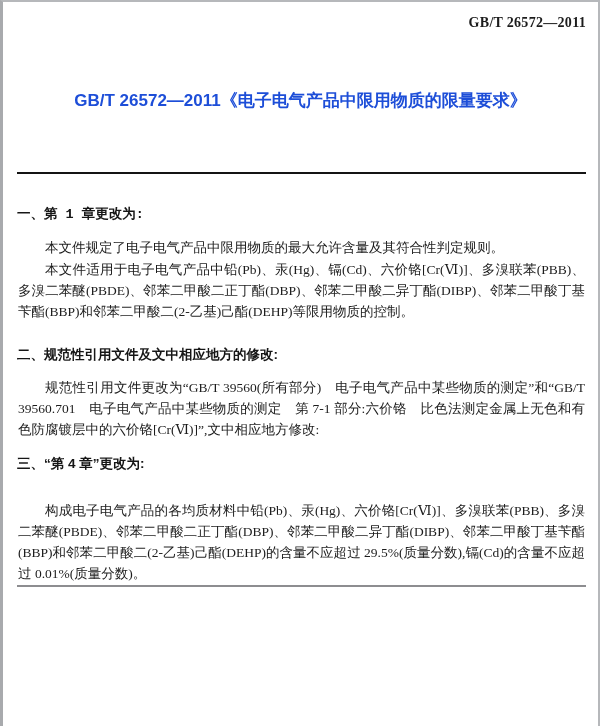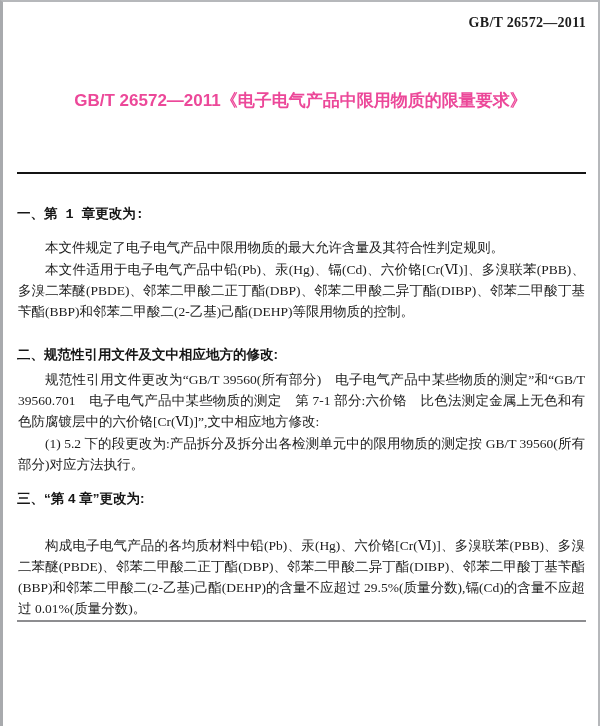--- a/index.html
+++ b/index.html
@@ -23,42 +23,42 @@
     line-height: 16px;
     letter-spacing: 0.3px;
   }
   .doc-title {
     margin-top: 57px;
     text-align: center;
     font-family: "Liberation Sans", "DejaVu Sans", sans-serif;
     font-weight: bold;
     font-size: 17px;
     line-height: 26px;
-    color: #ec4899;
+    color: #1d4ed8;
   }
   .rule-black {
     height: 2px;
     background: #141414;
     margin: 58px 12px 0 14px;
   }
   .content {
     padding: 0 12px 0 14px;
     font-size: 13.5px;
     line-height: 21px;
     text-align: justify;
   }
   .sec-heading {
     font-family: "Liberation Sans", "DejaVu Sans", sans-serif;
     font-weight: bold;
     font-size: 13.5px;
     line-height: 21px;
     color: #161616;
   }
   .sec-heading.s1 { margin: 30px 0 12px 0; font-family: Liberation Mono, monospace; }
-  .sec-heading.s2 { margin: 22px 0 4px 0; }
+  .sec-heading.s2 { margin: 22px 0 12px 0; }
   .sec-heading.s3 { margin: 13px 0 26px 0; }
   .para {
     margin: 1px;
     text-indent: 2em;
   }
   .para sup {
     font-size: 9px;
     vertical-align: super;
     line-height: 0;
   }
@@ -80,21 +80,19 @@
 <div class="rule-black"></div>
 
 <div class="content">
 
   <div class="sec-heading s1">一、第 1 章更改为:</div>
   <p class="para">本文件规定了电子电气产品中限用物质的最大允许含量及其符合性判定规则。</p>
   <p class="para">本文件适用于电子电气产品中铅(Pb)、汞(Hg)、镉(Cd)、六价铬[Cr(Ⅵ)]、多溴联苯(PBB)、多溴二苯醚(PBDE)、邻苯二甲酸二正丁酯(DBP)、邻苯二甲酸二异丁酯(DIBP)、邻苯二甲酸丁基苄酯(BBP)和邻苯二甲酸二(2-乙基)己酯(DEHP)等限用物质的控制。</p>
 
   <div class="sec-heading s2">二、规范性引用文件及文中相应地方的修改:</div>
   <p class="para">规范性引用文件更改为“GB/T 39560(所有部分)　电子电气产品中某些物质的测定”和“GB/T 39560.701　电子电气产品中某些物质的测定　第 7-1 部分:六价铬　比色法测定金属上无色和有色防腐镀层中的六价铬[Cr(Ⅵ)]”,文中相应地方修改:</p>
-  <p class="para">
-    <span>(1) 5.2 下的段更改为:产品拆分及拆分出各检测单元中的限用物质的测定按 GB/T 39560(所有部分)对应方法执行。</span></p>
 
   <div class="sec-heading s3">三、“第 4 章”更改为:</div>
   <p class="para">构成电子电气产品的各均质材料中铅(Pb)、汞(Hg)、六价铬[Cr(Ⅵ)]、多溴联苯(PBB)、多溴二苯醚(PBDE)、邻苯二甲酸二正丁酯(DBP)、邻苯二甲酸二异丁酯(DIBP)、邻苯二甲酸丁基苄酯(BBP)和邻苯二甲酸二(2-乙基)己酯(DEHP)的含量不应超过 29.5%(质量分数),镉(Cd)的含量不应超过 0.01%(质量分数)。</p>
 
 </div>
 
 <div class="rule-thin"></div>
 
 </body></html>

